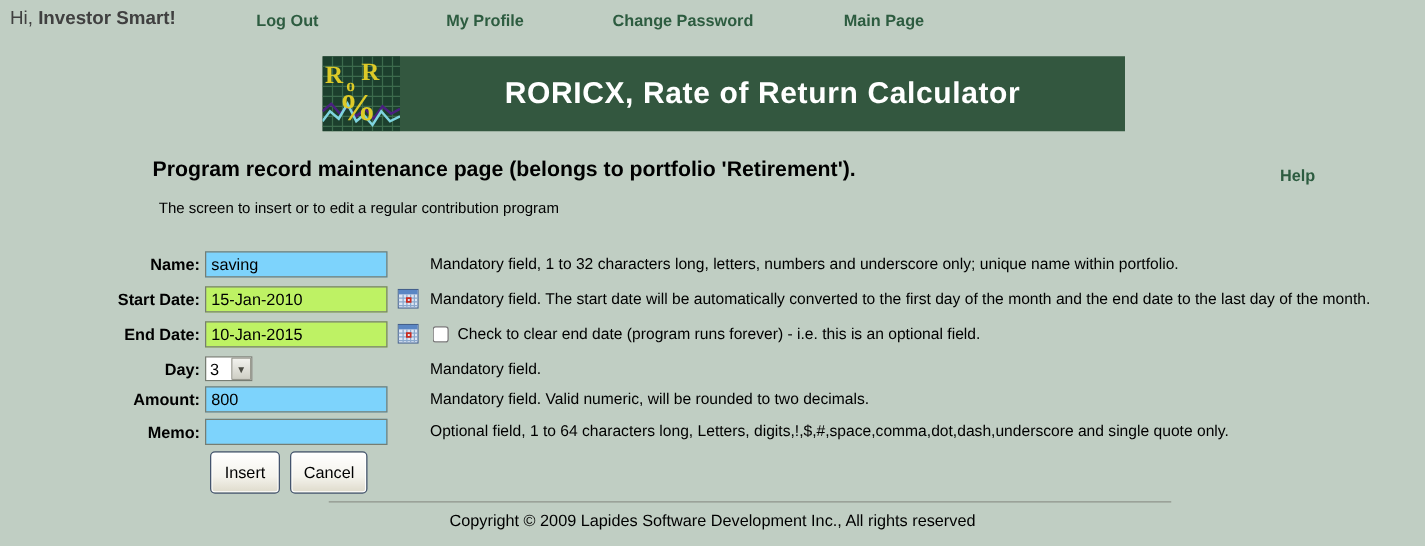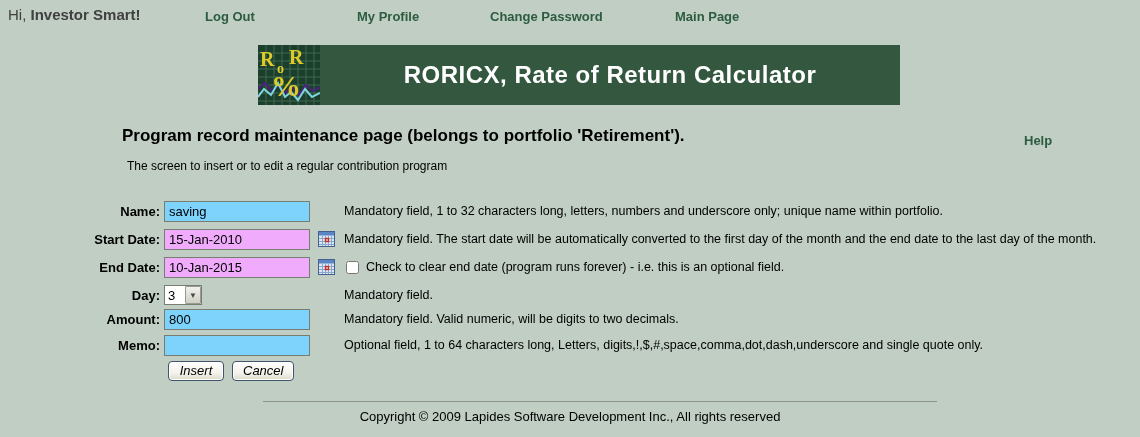--- a/index.html
+++ b/index.html
@@ -22,31 +22,31 @@
   .page-title { position:absolute; left:122px; top:126px; font-size:17px; font-weight:bold; color:#000;text-align:center; }
   .help-link { position:absolute; left:1024px; top:133px; font-size:13px; font-weight:bold; color:#2d5c40; text-decoration:none; cursor:pointer; }
   .subtitle { position:absolute; left:127px; top:159px; font-size:12px; color:#000; }
 
   
   .row { position:absolute; left:0; width:940px; height:22px; display:flex; align-items:center; }
   .lbl { width:160px; text-align:right; font-size:13px; font-weight:bold; color:#000; flex:none; }
   .ctl { margin-left:4px; display:flex; align-items:center; flex:none; }
   .help { position:absolute; left:344px; top:0; height:22px; display:flex; align-items:center; font-size:12.5px; color:#000; white-space:nowrap; }
   input[type=text] { width:146px; height:21px; border:1px solid #767d72; background:#7dd3fc; font-family:"Liberation Sans",sans-serif; font-size:13px; padding:1px 4px; color:#000; }
-  input[type=text].ro { background:#f0abfc; }
+  input[type=text].ro { background:#bef264; }
   .cal-btn { margin-left:8px; width:18px; height:17px; padding:0; border:0; background:transparent; cursor:pointer; display:flex; align-items:center; }
   .sel-wrap { position:relative; width:38px; height:20px; }
   .sel-wrap select { width:38px; height:20px; border:1px solid #767d72; background:#fff; font-family:"Liberation Sans",sans-serif; font-size:13px; padding-left:3px; appearance:none; -webkit-appearance:none; }
   .sel-arrow { position:absolute; right:1px; top:1px; width:16px; height:18px; background:linear-gradient(180deg,#f2f2ee,#cfcfc5); border:1px solid #9a9a90; border-radius:1px; display:flex; align-items:center; justify-content:center; font-size:8px; color:#4a4a42; pointer-events:none; }
   input[type=checkbox] { width:13px; height:13px; margin:0 7px 0 2px; accent-color:#fff; }
   .btn-row { position:absolute; left:168px; top:361px; display:flex; gap:8px; }
-  .xp-btn { min-width:56px; height:20px; font-family:"Liberation Sans",sans-serif; font-size:13px; color:#000; padding:1px 10px 2px;
+  .xp-btn { min-width:56px; height:34px; font-family:"Liberation Sans",sans-serif; font-size:13px; color:#000; padding:1px 10px 2px;
             border:1px solid #44546e; border-radius:4px;
             background:linear-gradient(180deg,#ffffff,#f4f3ec 60%,#dedacb);
-            box-shadow:inset 0 0 0 1px #ffffff; cursor:pointer;font-style:italic; }
+            box-shadow:inset 0 0 0 1px #ffffff; cursor:pointer; }
 
   
   .footer-rule { position:absolute; left:263px; top:401px; width:674px; height:1px; background:#8e948c; }
   .copyright { position:absolute; left:0; top:409px; width:1140px; text-align:center; font-size:13px; color:#000; }
 </style>
 </head>
 <body>
 
 <div class="page">
 
@@ -161,21 +161,21 @@
       </span>
     </div>
     <div class="help">Mandatory field.</div>
   </div>
 
   <div class="row" style="top:308px">
     <div class="lbl">Amount:</div>
     <div class="ctl">
         <input type="text" value="800" style="">
       </div>
-    <div class="help">Mandatory field. Valid numeric, will be digits to two decimals.</div>
+    <div class="help">Mandatory field. Valid numeric, will be rounded to two decimals.</div>
   </div>
 
   <div class="row" style="top:334px">
     <div class="lbl">Memo:</div>
     <div class="ctl">
         <input type="text" value="" style="">
       </div>
     <div class="help">Optional field, 1 to 64 characters long, Letters, digits,!,$,#,space,comma,dot,dash,underscore and single quote only.</div>
   </div>
 

